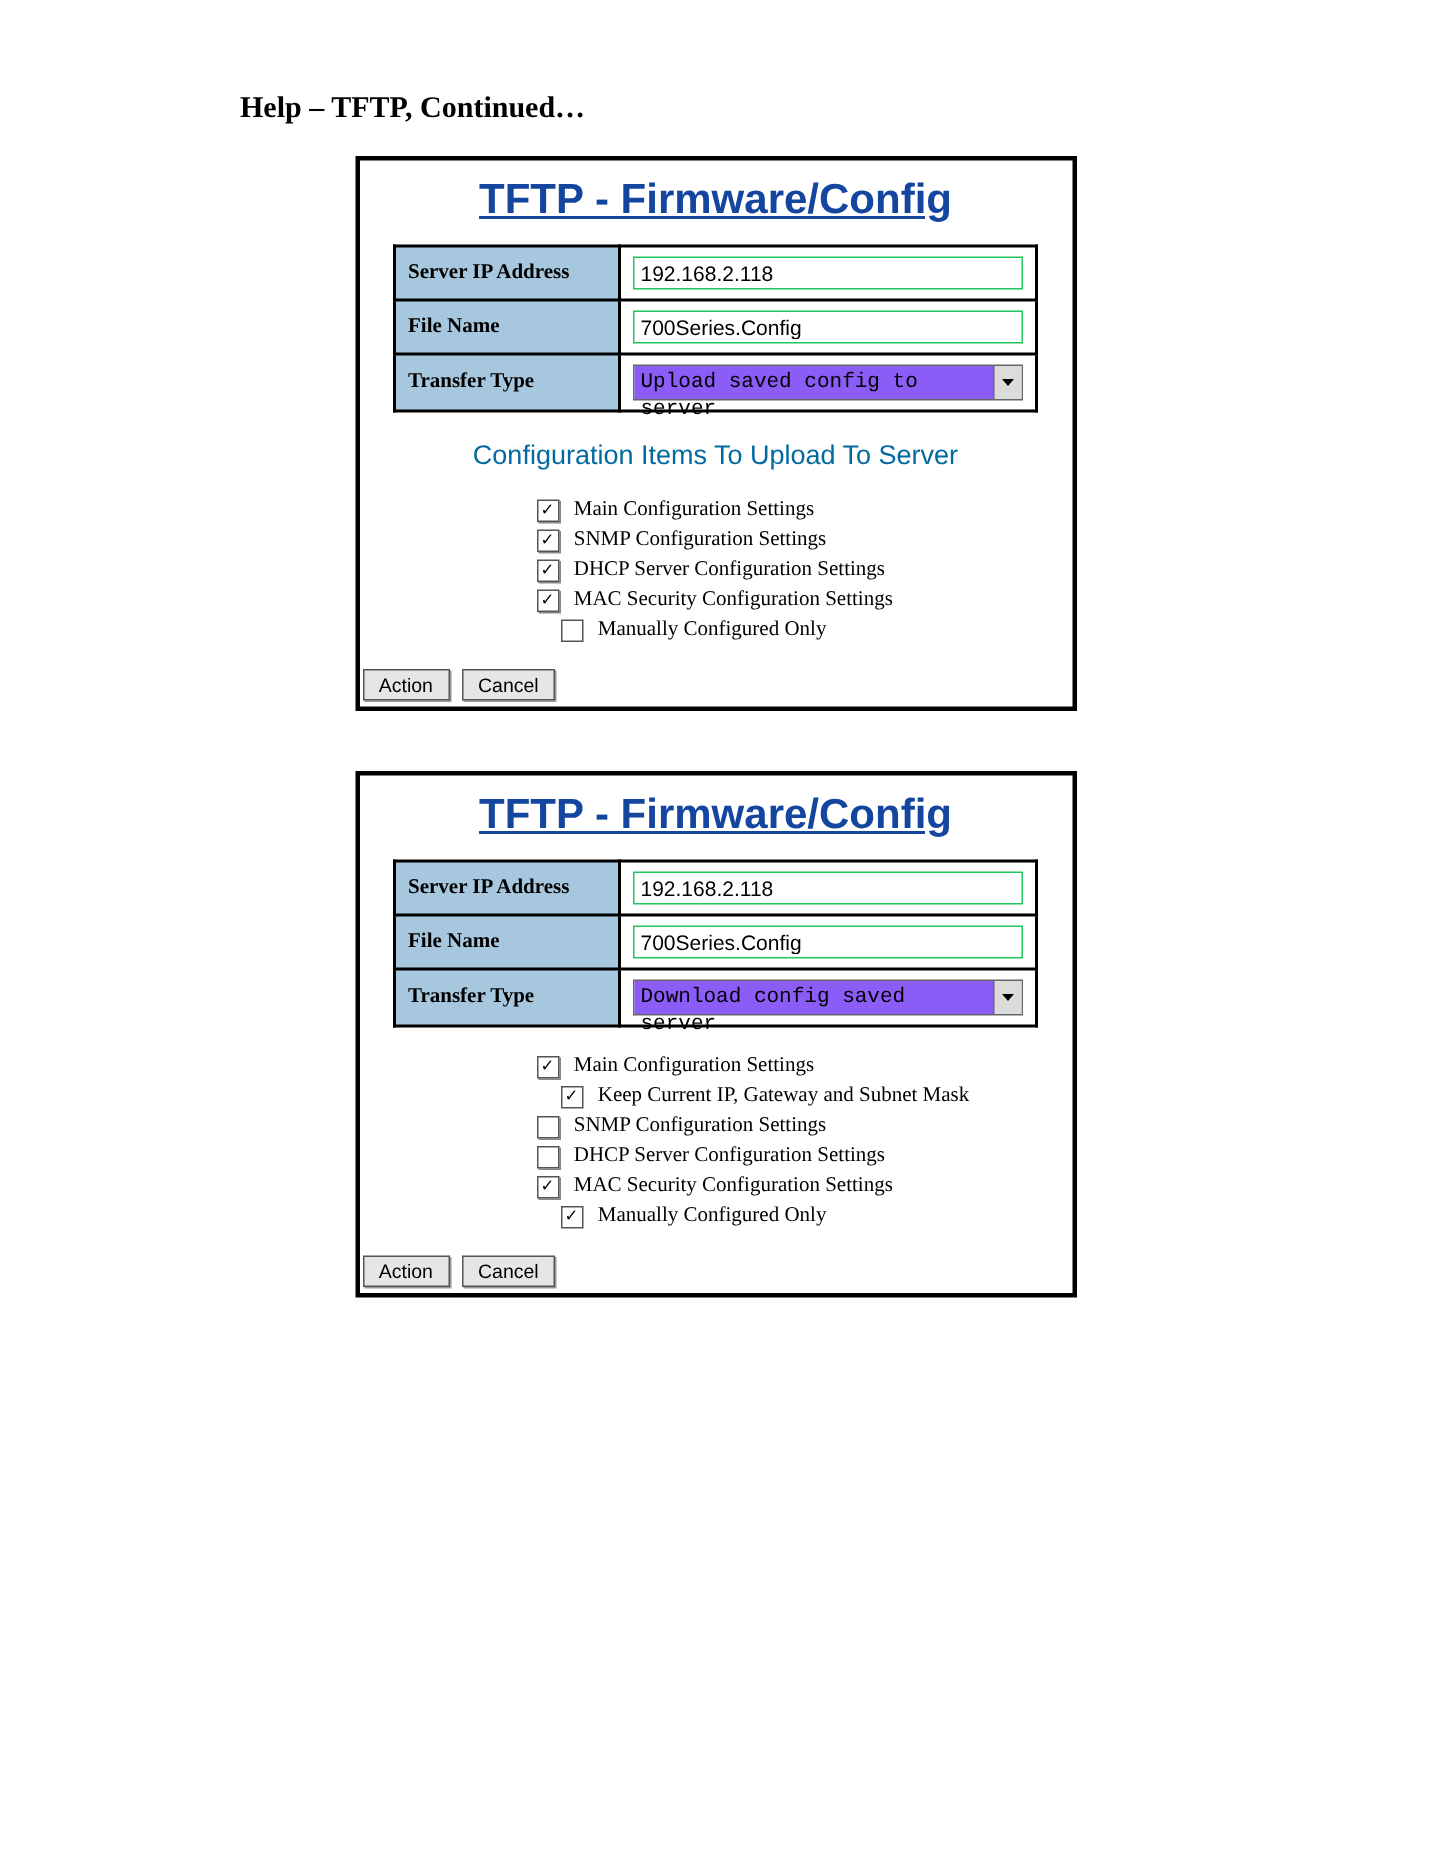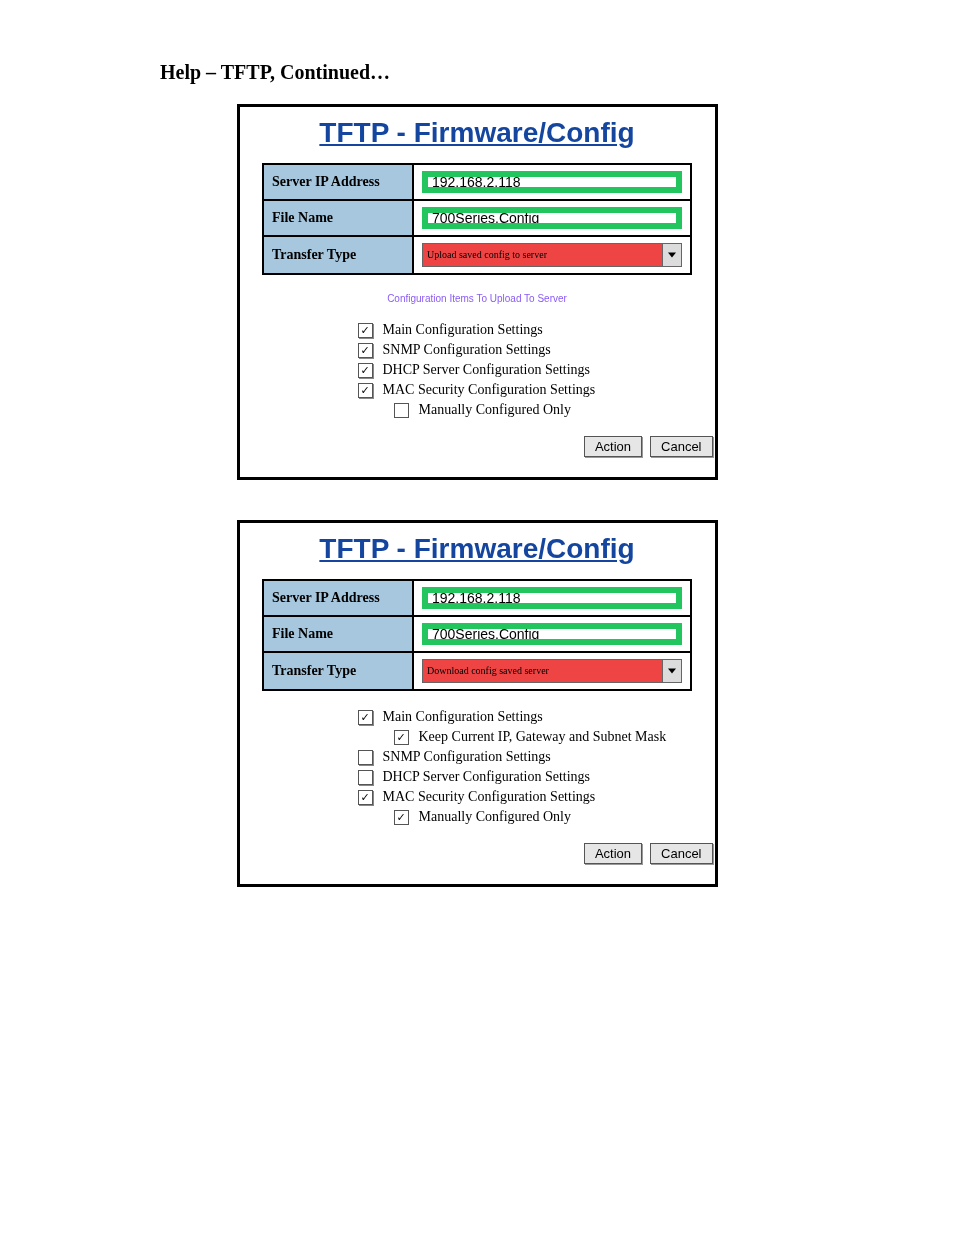--- a/index.html
+++ b/index.html
@@ -1,37 +1,37 @@
 <!DOCTYPE html>
 <html><head>
 <meta charset="utf-8">
 <style>
   html,body{margin:0;padding:0;background:#fff;font-family:"Times New Roman",Times,serif;color:#000}
   .page{width:954px;min-height:1235px;margin:0 auto;position:relative;padding:0 0 40px}
   .heading{font-size:20px;font-weight:700;margin:61px 0 0 160px}
   .sub{font-style:italic;font-size:16px;margin:50px 0 30px 160px}
-  .panel{width:475px;margin:20px auto 40px;border:3px solid #000;background:#fff;padding-bottom:20px}
+  .panel{width:475px;margin:20px auto 40px;border:3px solid #000;background:#fff;padding-bottom:4px}
   .title{color:#1446a0;font-weight:700;font-size:28px;text-align:center;text-decoration:underline;padding:10px 0 14px;font-family:Verdana,Geneva,sans-serif}
   table.form{border-collapse:collapse;margin:0 auto 18px}
   table.form td{border:2px solid #000;padding:6px 8px;vertical-align:middle}
   table.form td.l{background:#a6c7dd;text-align:left;font-weight:700;font-family:"Times New Roman",serif;font-size:14px;width:132px}
   table.form td.r{background:#fff;width:260px}
-  .txt{width:100%;box-sizing:border-box;font-family:Arial,Helvetica,sans-serif;font-size:14px;border:6px solid #22c55e;background:#fff;height:22px;padding:2px 4px}
+  .txt{width:100%;box-sizing:border-box;font-family:Arial,Helvetica,sans-serif;font-size:14px;border:1px solid #22c55e;background:#fff;height:22px;padding:2px 4px}
   .sel-wrap{display:flex;border:1px solid #666}
-  .sel-disp{flex:1;font-family:Liberation Serif, serif;font-size:10px;padding:2px 4px;background:#ef4444;height:18px;line-height:18px}
+  .sel-disp{flex:1;font-family:Liberation Mono, monospace;font-size:14px;padding:2px 4px;background:#8b5cf6;height:18px;line-height:18px}
   .sel-btn{width:18px;height:22px;background:#dcdcdc;border-left:1px solid #666;display:flex;align-items:center;justify-content:center}
   .sel-btn svg{width:8px;height:8px}
-  .section-label{text-align:center;font-family:Arial,Helvetica,sans-serif;font-size:10px;margin:6px 0 18px;color:#8b5cf6}
+  .section-label{text-align:center;font-family:Arial,Helvetica,sans-serif;font-size:18px;margin:6px 0 18px;color:#0369a1}
   .cbwrap{margin-left:118px}
   .cbrow{display:flex;align-items:center;font-family:"Times New Roman",serif;font-size:14px;margin:4px 0}
-  .cbrow.sub{margin-left:36px;font-style:normal}
+  .cbrow.sub{margin-left:16px;font-style:normal}
   .cb{width:13px;height:13px;border:1px solid #555;margin-right:10px;display:inline-flex;align-items:center;justify-content:center;background:#fff;flex:0 0 auto}
   .cb.shadow{box-shadow:1px 1px 0 #888}
   .cb .chk{font-size:11px;line-height:1;color:#000}
-  .btnrow{text-align:right;margin-top:18px}
+  .btnrow{text-align:left;margin-top:18px}
   .btn{display:inline-block;border:1px solid #555;background:#e6e6e6;font-family:Arial,Helvetica,sans-serif;font-size:13px;padding:2px 10px;margin:0 2px;box-shadow:1px 1px 0 #999;cursor:pointer}
 </style>
 </head>
 <body>
 
 <div class="page">
   <div class="heading">Help – TFTP, Continued…</div>
 
   <div class="panel">
     <div class="title">TFTP - Firmware/Config</div>

